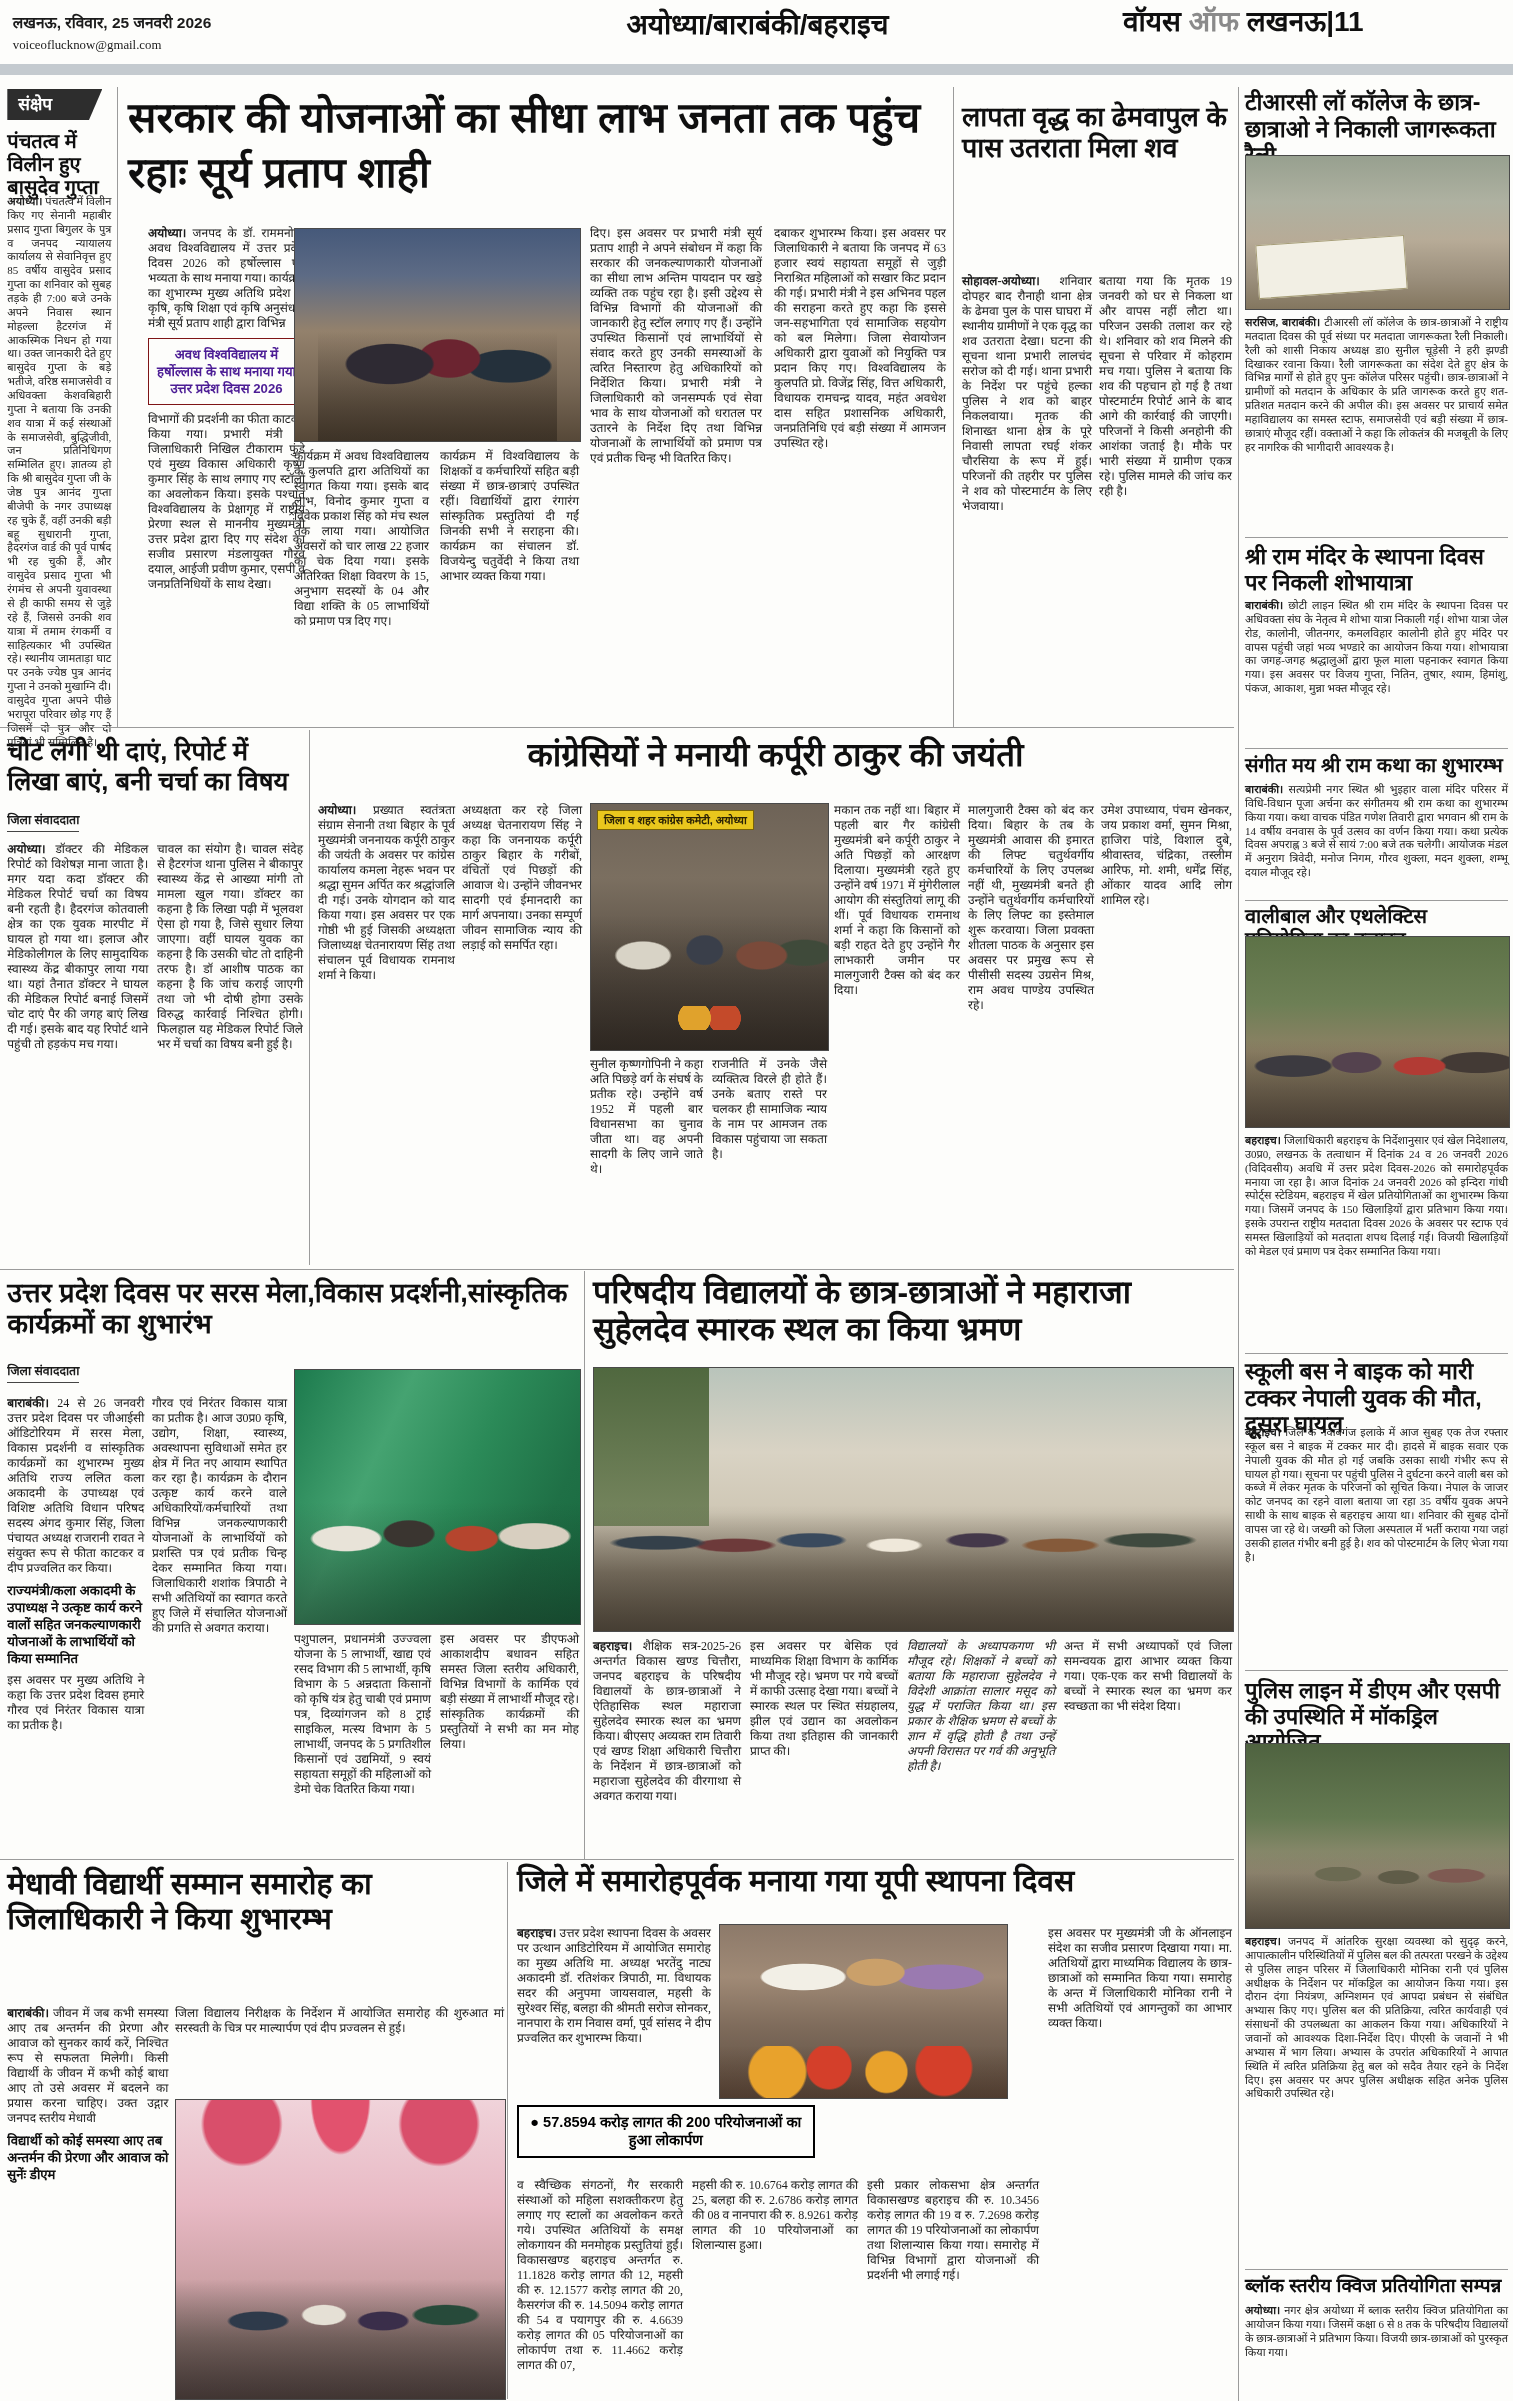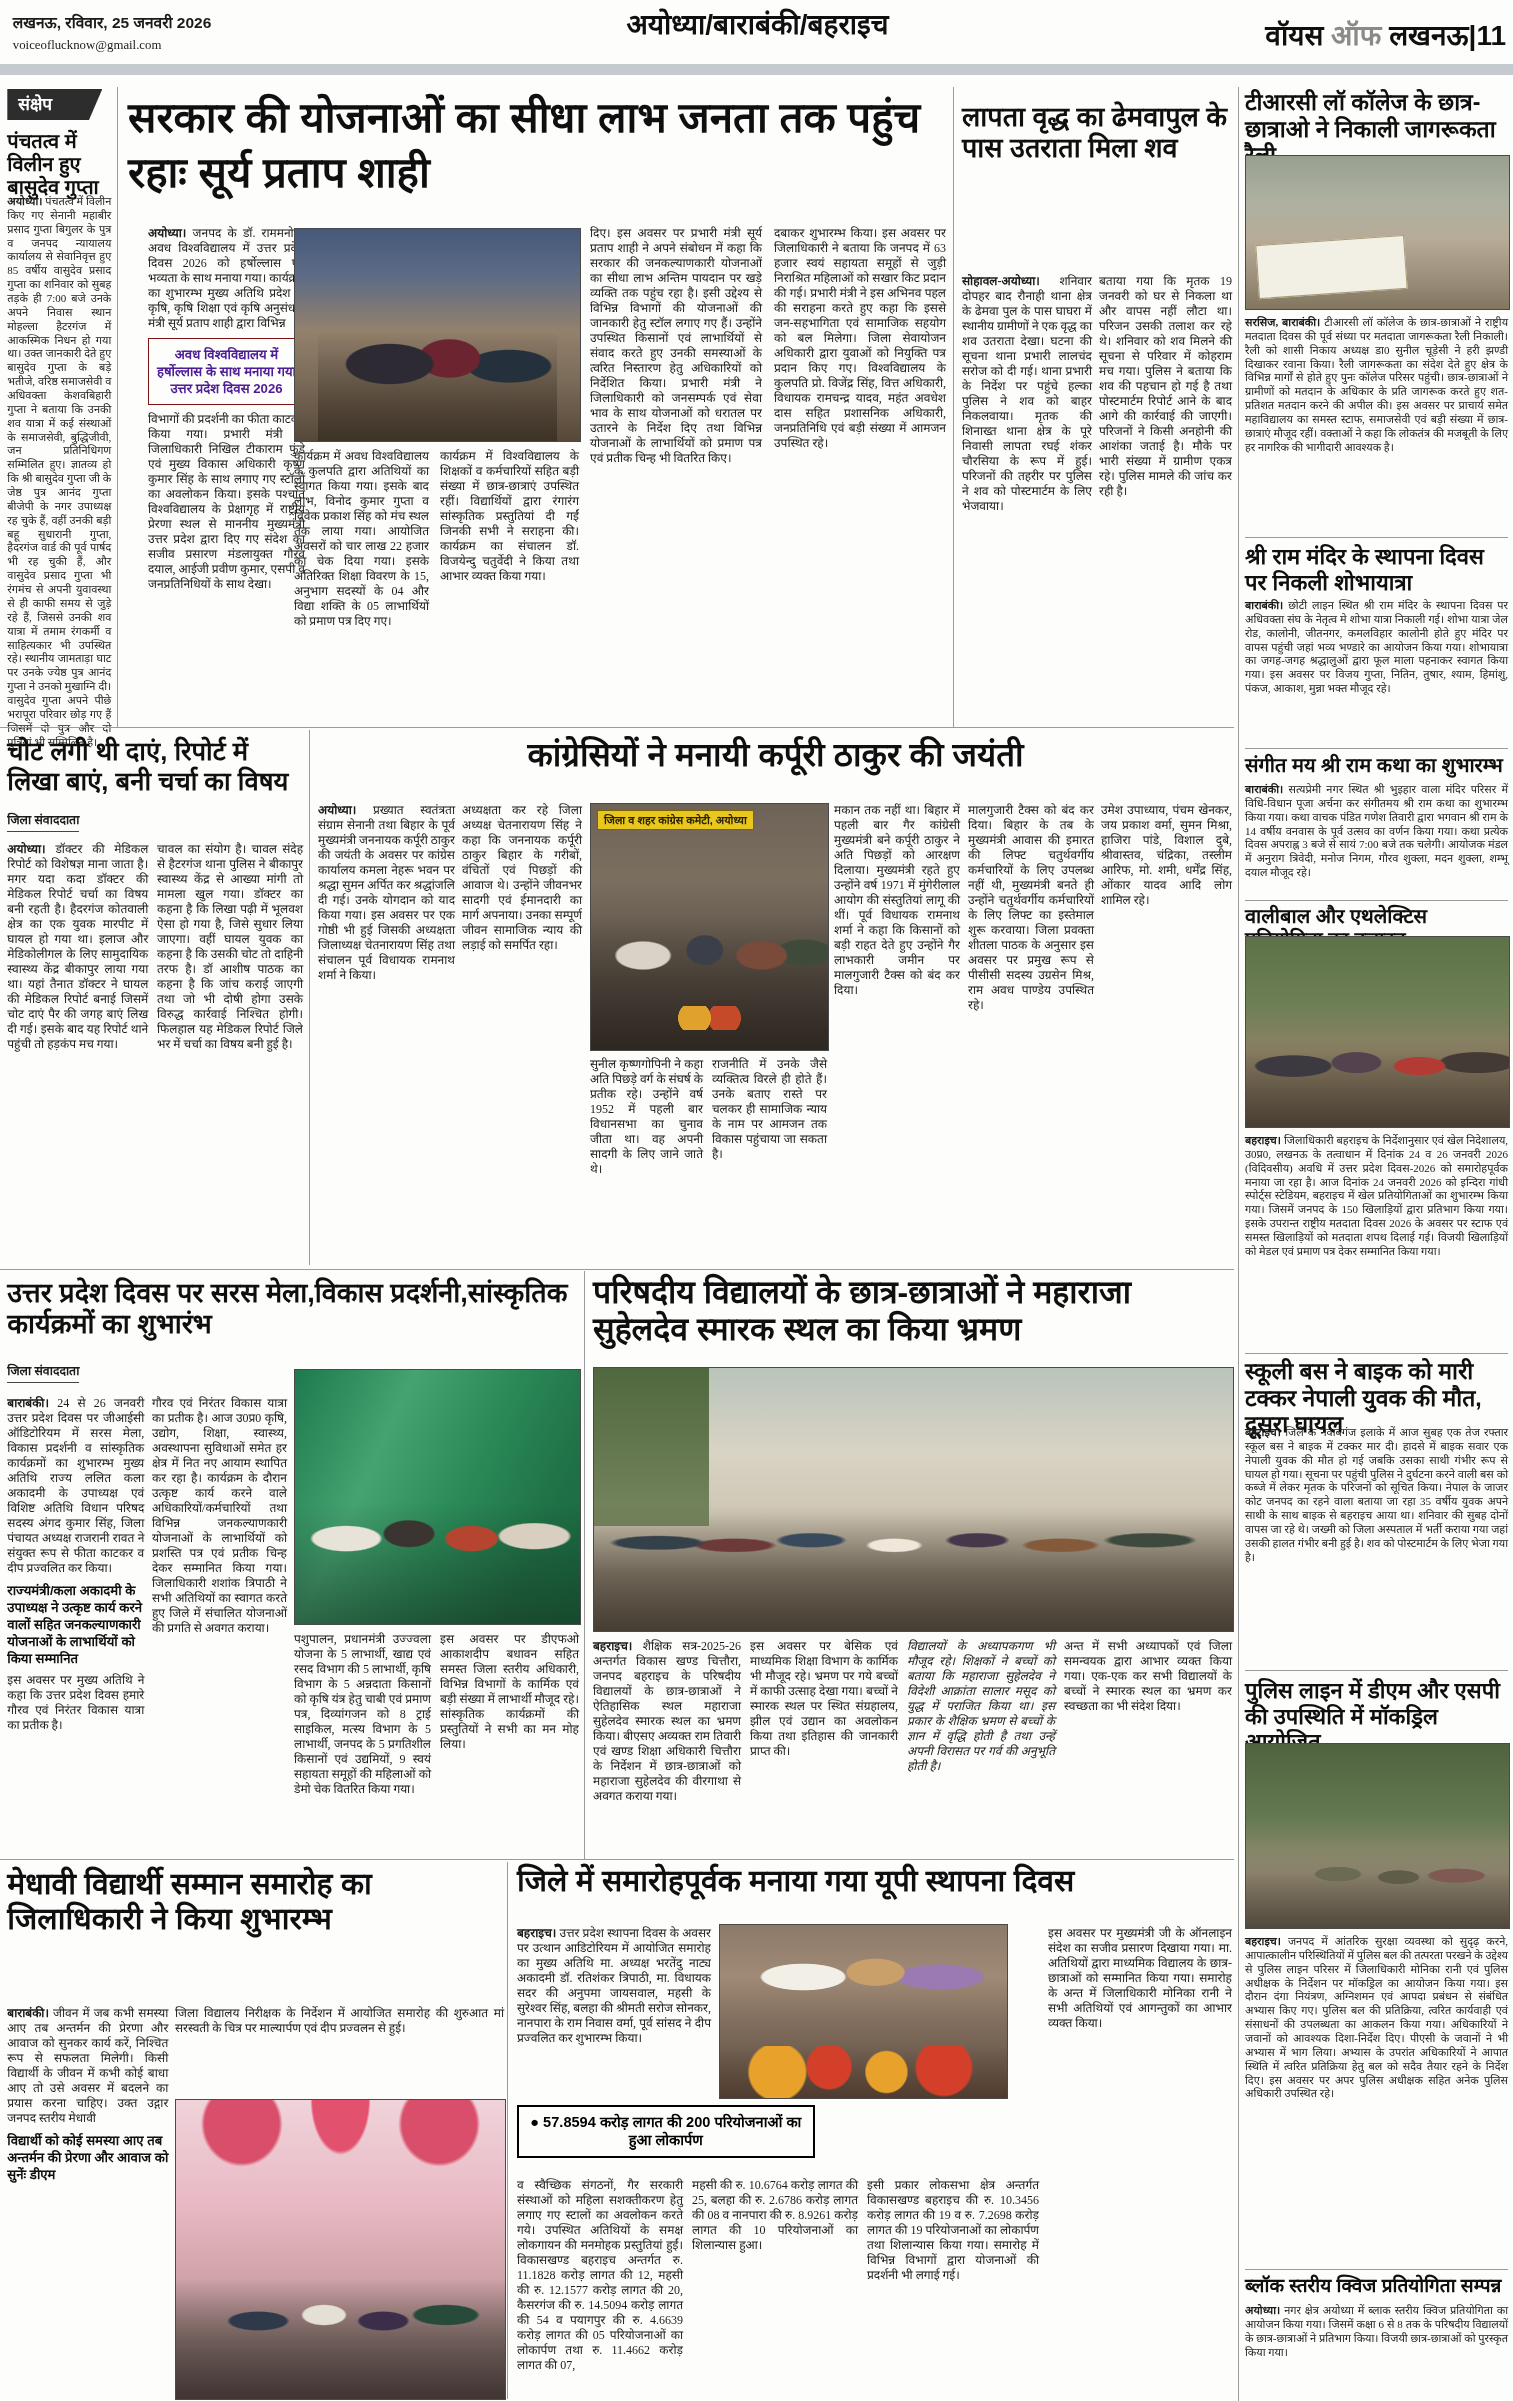--- a/index.html
+++ b/index.html
@@ -25,21 +25,21 @@
   .caption-strip{position:absolute;top:5.5px;left:5.5px;background:#e9c71d;color:#2a2205;
            font-family:"Liberation Sans",sans-serif;font-weight:bold;font-size:11px;
            padding:1.8px 6.4px;border:0.9px solid #7a6406;}
 </style>
 </head>
 <body>
 
 <div class="abs sans" style="left:12.8px;top:11px;font-weight:bold;font-size:15.5px;">लखनऊ, रविवार, 25 जनवरी 2026</div>
 <div class="abs" style="left:12.8px;top:38px;font-size:12.8px;">voiceoflucknow@gmail.com</div>
 <div class="abs hl" style="left:511px;top:9px;width:493px;text-align:center;font-size:28px;">अयोध्या/बाराबंकी/बहराइच</div>
-<div class="abs hl" style="left:1123px;top:20px;width:383px;text-align:right;font-size:28px;">
+<div class="abs hl" style="left:1123px;top:6px;width:383px;text-align:left;font-size:28px;">
   <span>वॉयस</span>
   <span style="color:#8a8a8a;">ऑफ</span>
   <span>लखनऊ</span><span>|</span><span>11</span>
 </div>
 <div class="abs" style="left:0;top:64px;width:1513px;height:11px;background:#c4cacf;"></div>
 
 <div class="abs" style="left:7.3px;top:89px;width:95px;height:31px;background:#2d2d2d;clip-path:polygon(0 0,100% 0,86% 100%,0 100%);">
   <span class="sans" style="color:#fff;font-weight:bold;font-size:17.3px;padding:2.7px 0 0 11px;display:inline-block;">संक्षेप</span>
 </div>
 <div class="abs hl" style="left:7.3px;top:130px;width:104px;font-size:20px;">पंचतत्व में विलीन हुए बासुदेव गुप्ता</div>

